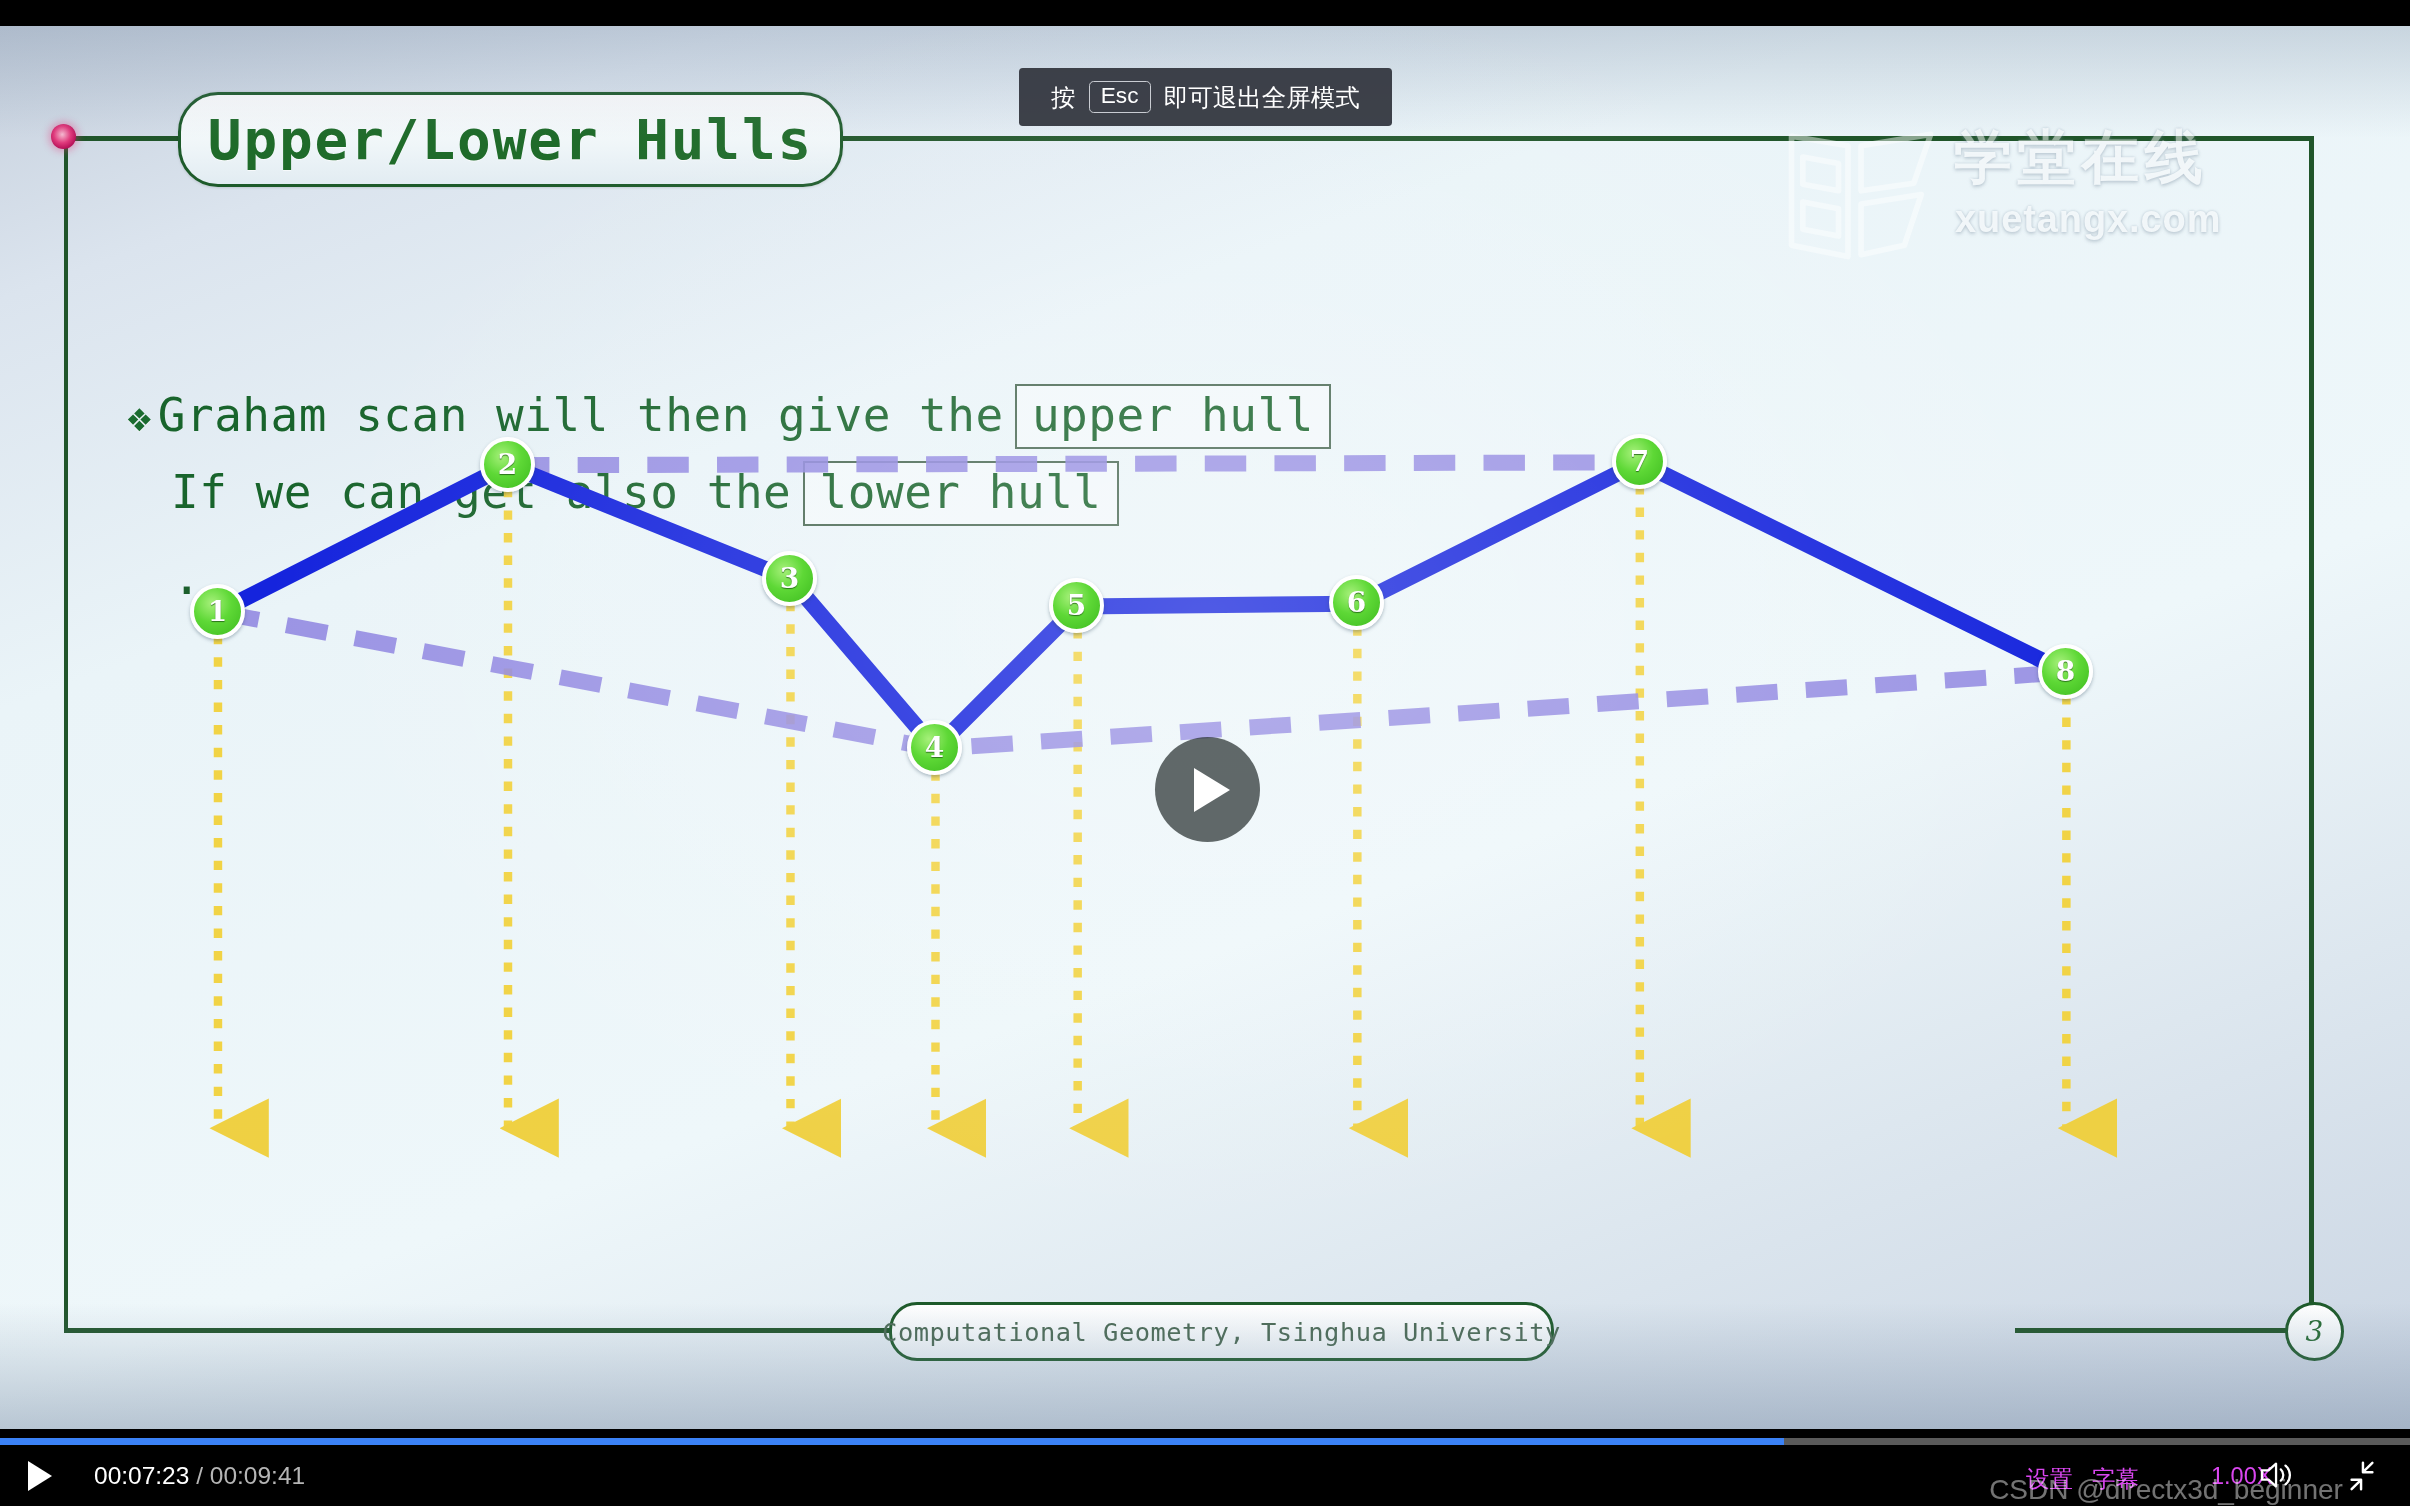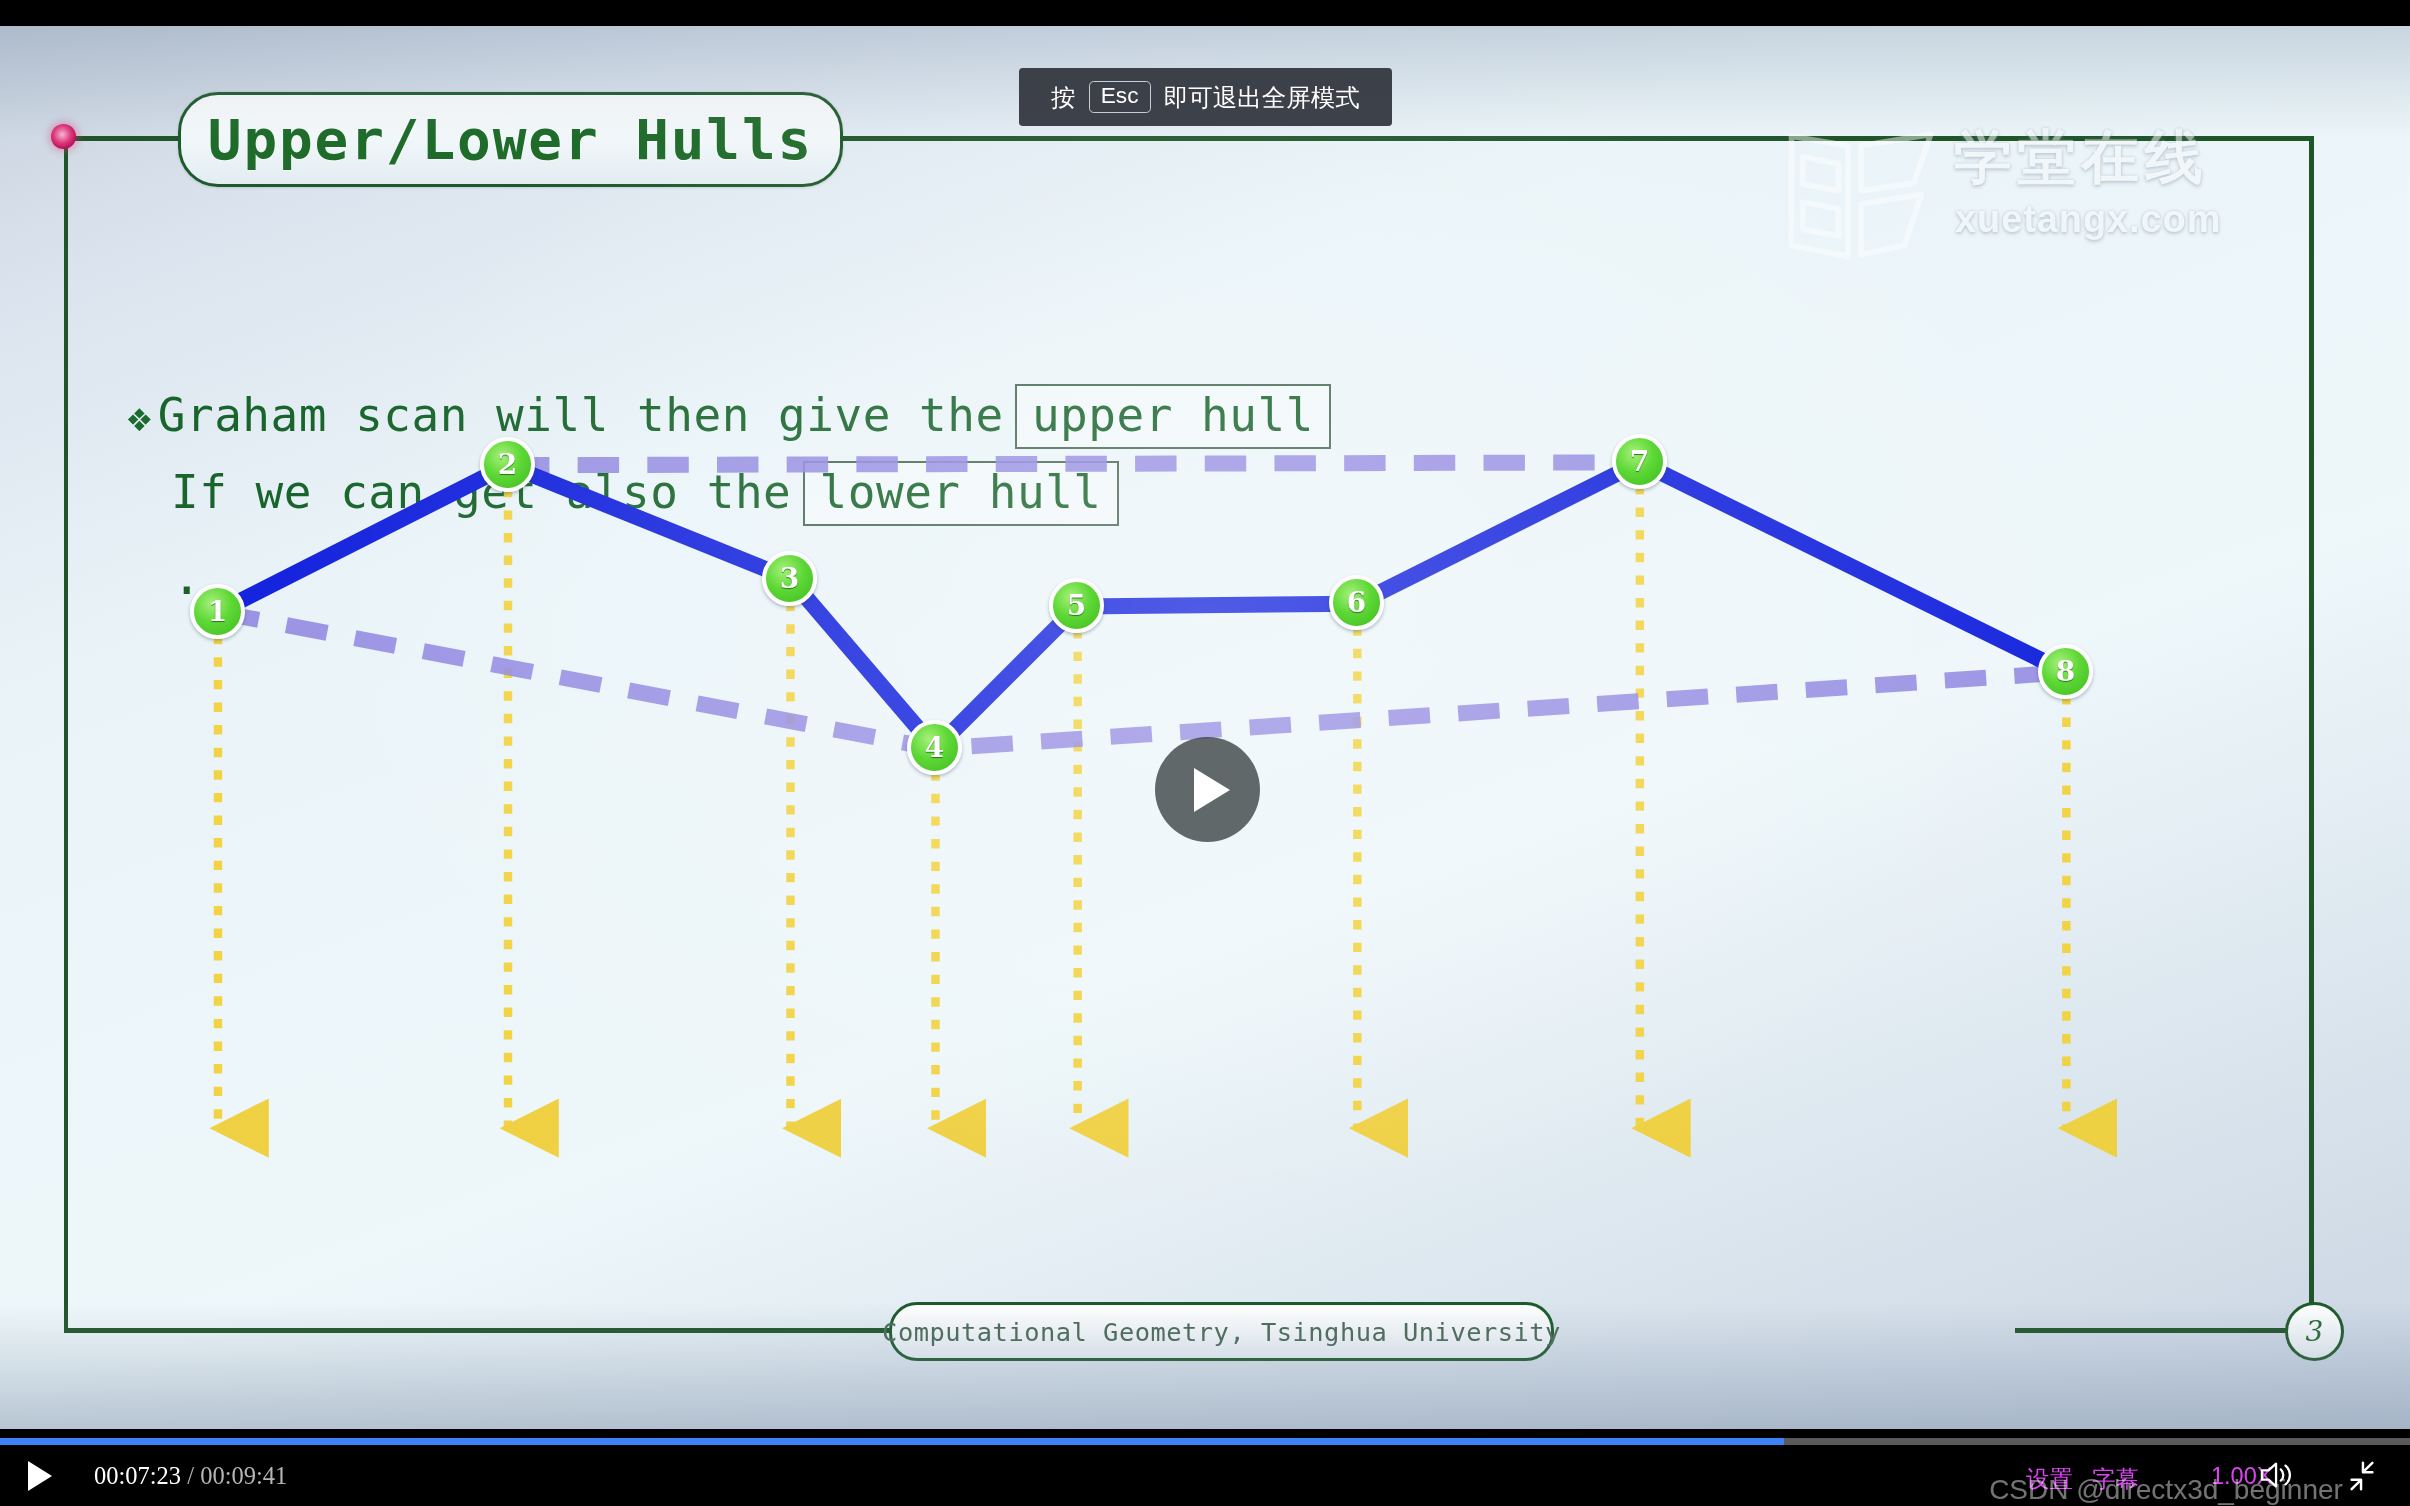--- a/index.html
+++ b/index.html
@@ -248,21 +248,21 @@
     position:absolute; left:28px; top:32px;
     width:0; height:0;
     border-left: 24.5px solid #ffffff;
     border-top: 15px solid transparent;
     border-bottom: 15px solid transparent;
     cursor: pointer;
   }
   #time-display {
     position:absolute; left:94px; top:33px;
     font-size: 24.5px;
-    font-family: Liberation Serif, serif;
+    font-family: Liberation Sans, sans-serif;
     color: #ffffff;
     white-space: nowrap;
   }
   #time-display .total { color: #b5b5b5; }
   .ctrl-item {
     position:absolute; top:34px;
     font-size: 23.5px;
     color: #d946ef;
     font-family: "Liberation Sans", sans-serif;
     cursor: pointer;

